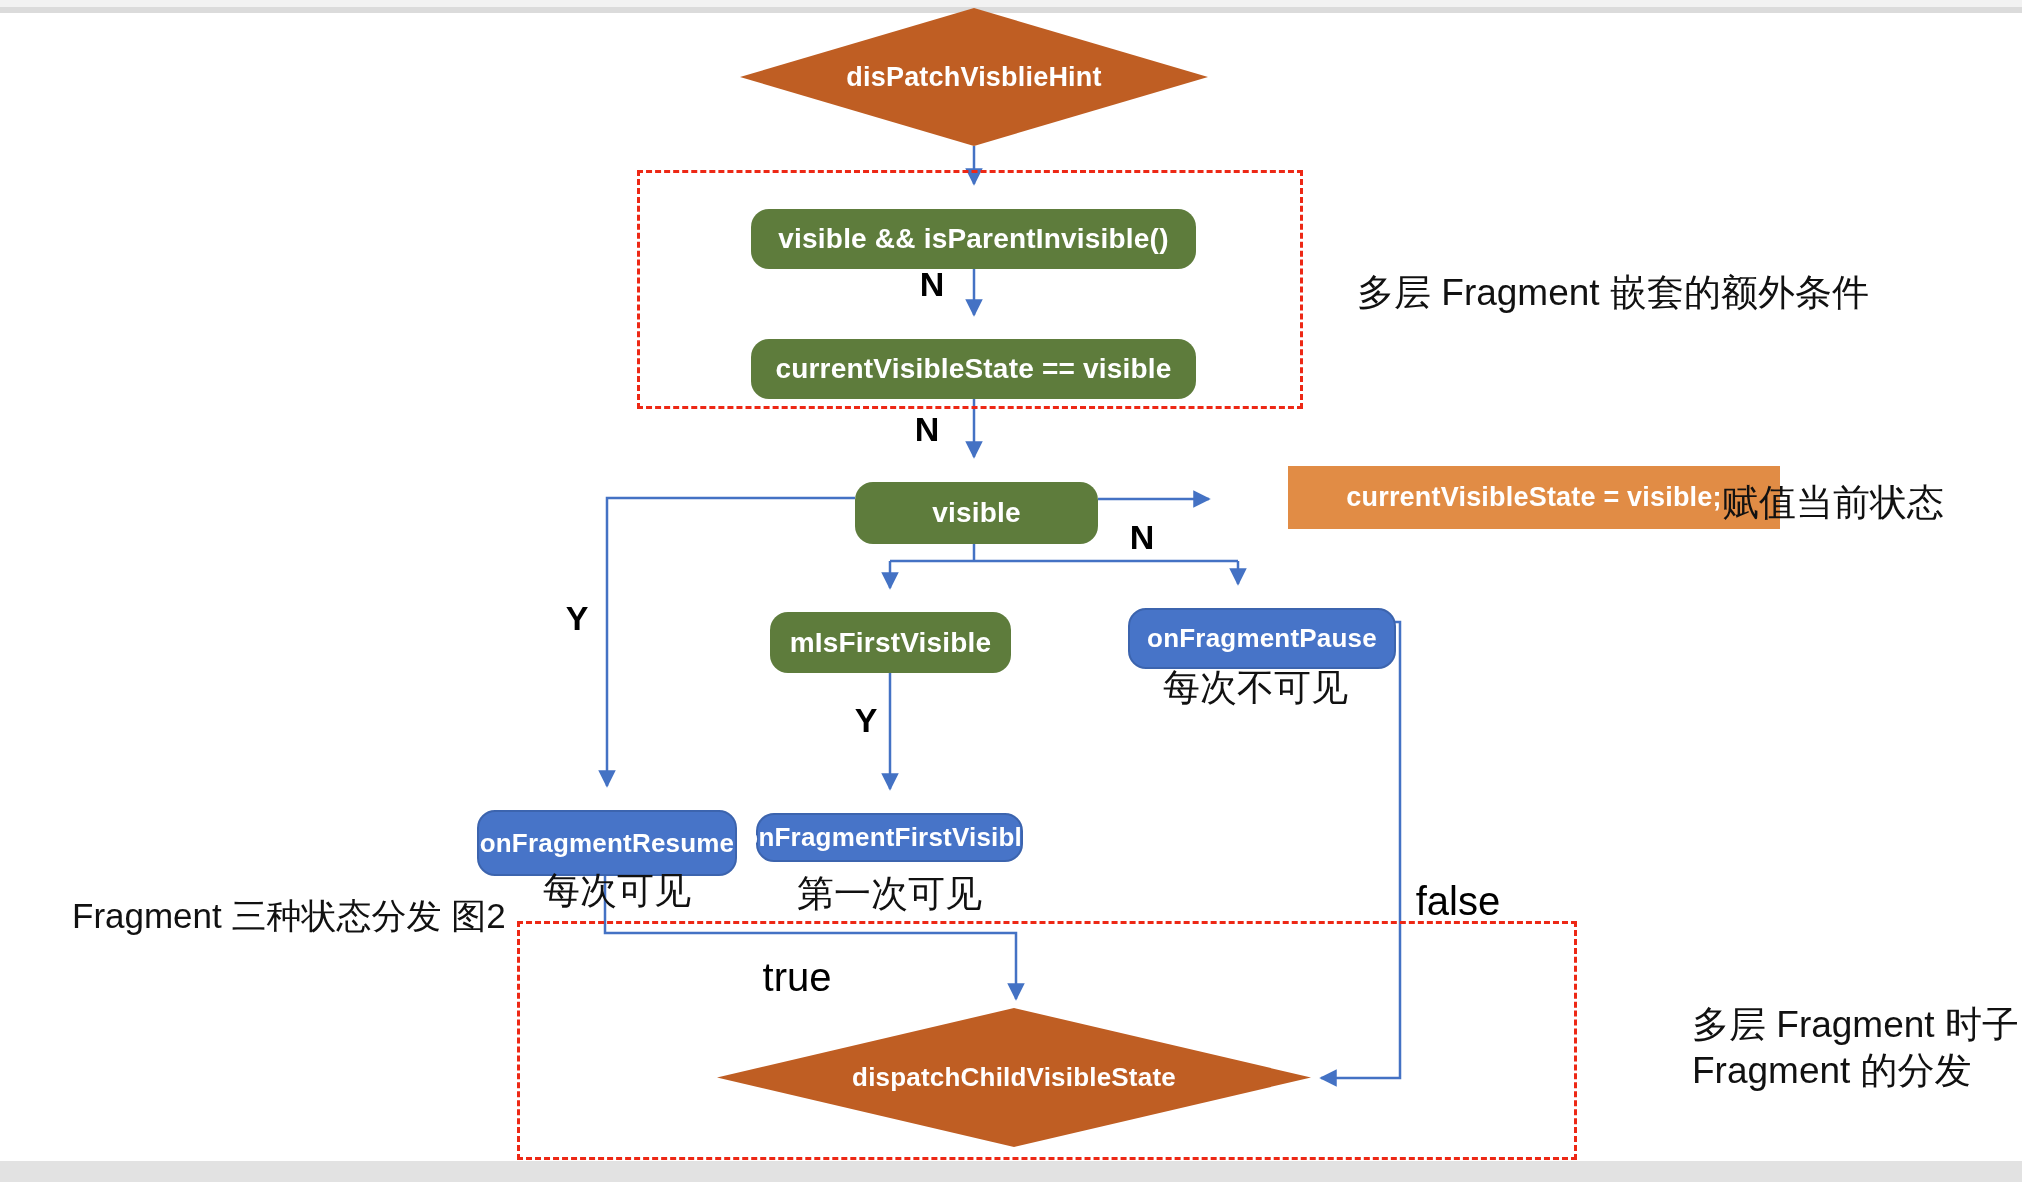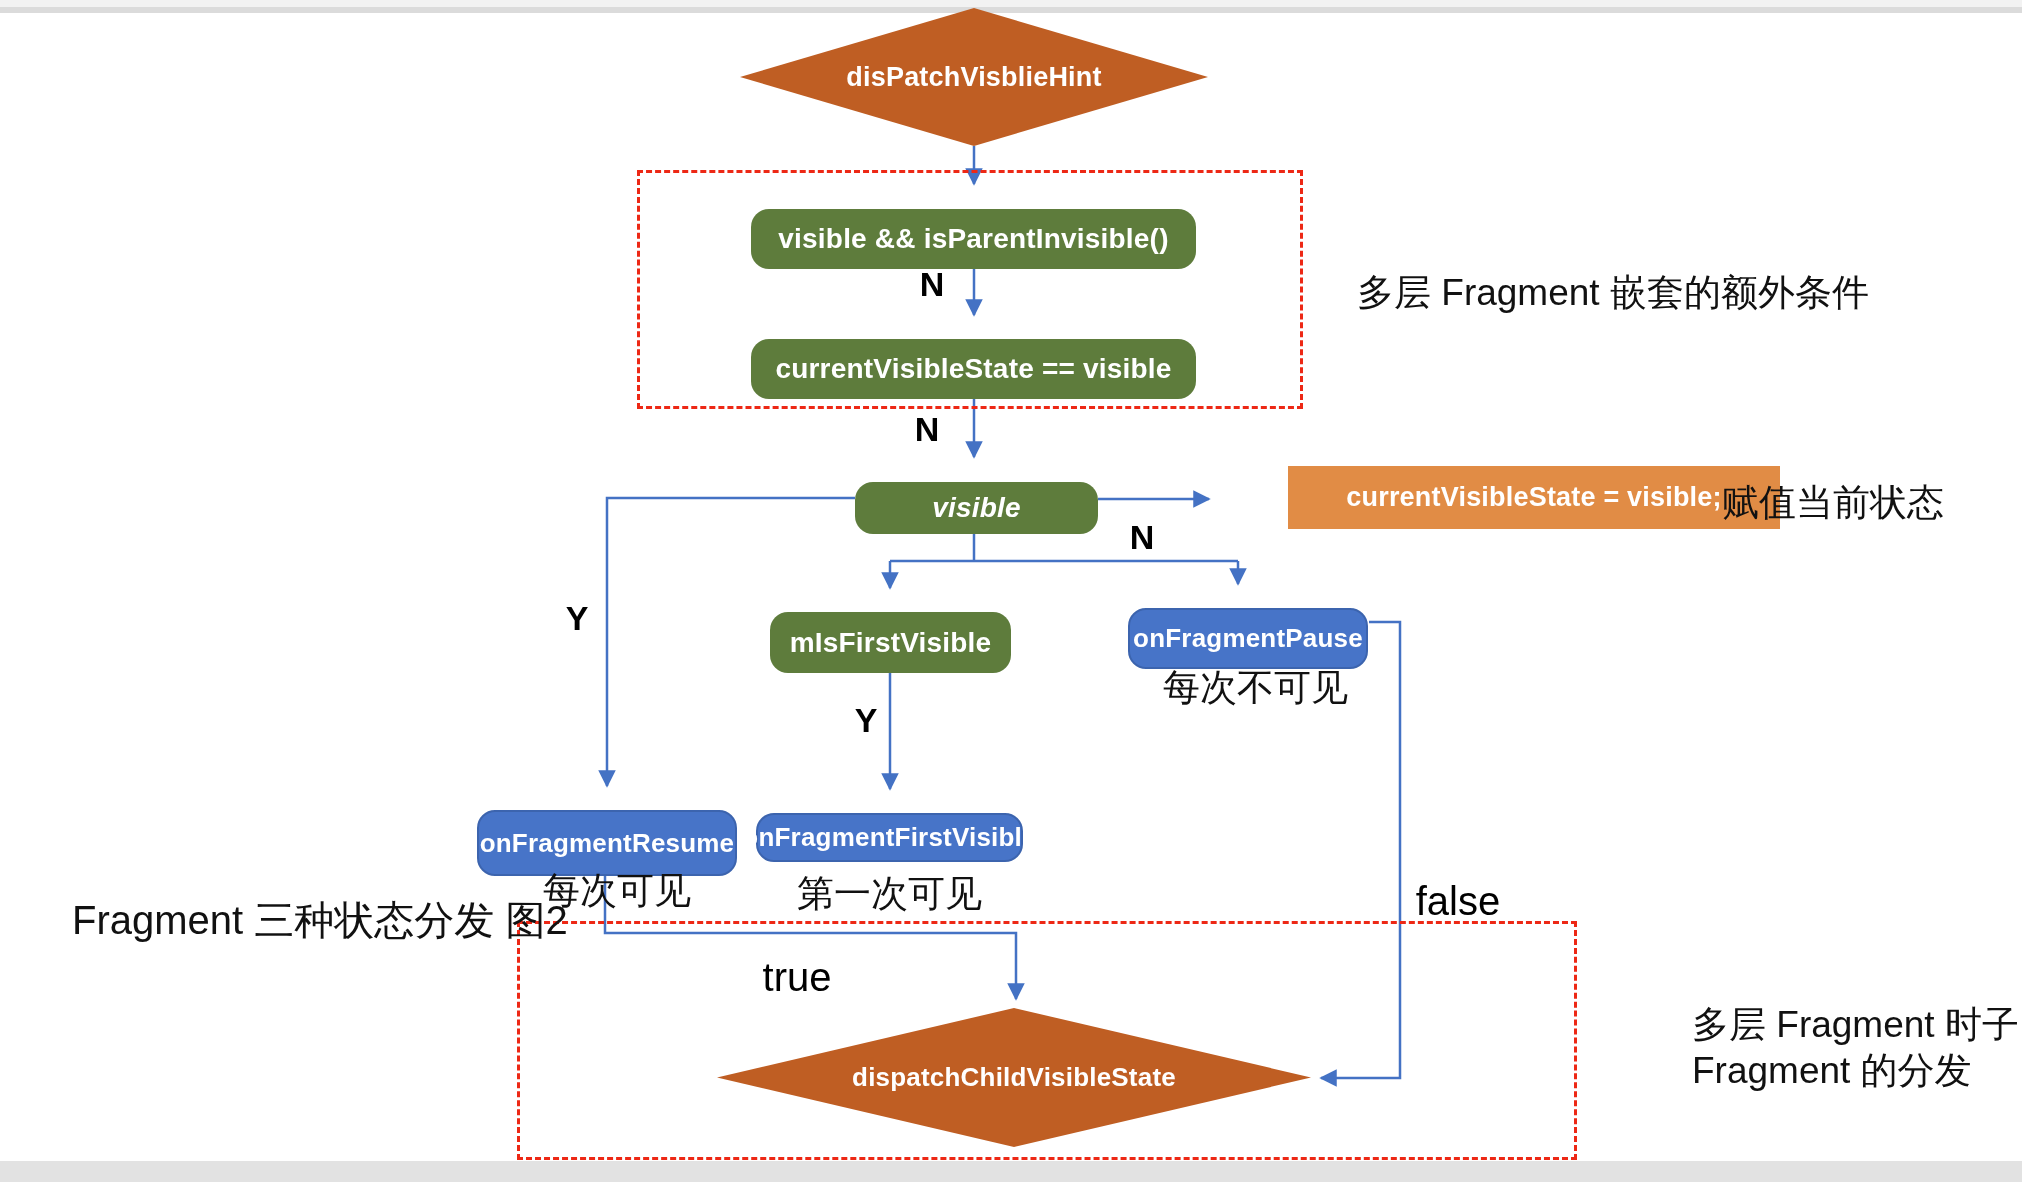--- a/index.html
+++ b/index.html
@@ -40,21 +40,21 @@
   }
   .bool-label{
     position:absolute;transform:translate(-50%,-50%);
     color:#000;font-size:40px;font-weight:400;
   }
   .note{
     position:absolute;color:#111;font-size:37px;font-weight:400;white-space:nowrap;
   }
   .note .line{display:block;line-height:46px;}
   .caption{
-    position:absolute;color:#111;font-size:40px;font-weight:400;white-space:nowrap;
+    position:absolute;color:#111;font-size:35px;font-weight:400;white-space:nowrap;
   }
 </style>
 </head>
 <body>
 
 <div class="canvas">
 
   <div class="top-bar"></div>
 
   <svg class="connectors" width="2022" height="1182" viewBox="0 0 2022 1182">
@@ -81,27 +81,27 @@
 
   <div class="dashed-rect" style="left:637px;top:170px;width:666px;height:239px;"></div>
   <div class="dashed-rect" style="left:517px;top:921px;width:1060px;height:239px;"></div>
 
   <div class="node diamond" style="left:740px;top:8px;width:468px;height:138px;">disPatchVisblieHint</div>
 
   <div class="node green rounded" style="left:751px;top:193px;width:445px;height:60px;">visible &amp;&amp; isParentInvisible()</div>
 
   <div class="node green rounded" style="left:751px;top:323px;width:445px;height:60px;text-align:right;">currentVisibleState == visible</div>
 
-  <div class="node green rounded" style="left:855px;top:466px;width:243px;height:52px;font-style:italic;">visible</div>
+  <div class="node green rounded" style="left:855px;top:466px;width:243px;height:62px;">visible</div>
 
   <div class="node orange-box" style="left:1288px;top:466px;width:492px;height:63px;">currentVisibleState = visible;</div>
 
   <div class="node green rounded" style="left:770px;top:596px;width:241px;height:61px;">mIsFirstVisible</div>
 
-  <div class="node blue rounded" style="left:1128px;top:592px;width:240px;height:61px;">onFragmentPause</div>
+  <div class="node blue rounded" style="left:1128px;top:592px;width:268px;height:61px;">onFragmentPause</div>
 
   <div class="node blue rounded" style="left:477px;top:794px;width:260px;height:66px;">onFragmentResume</div>
 
   <div class="node blue rounded" style="left:756px;top:797px;width:267px;height:49px;">onFragmentFirstVisible</div>
 
   <div class="node diamond" style="left:717px;top:1008px;width:594px;height:139px;font-size:26px;">dispatchChildVisibleState</div>
 
   <div class="edge-label" style="left:932px;top:284px;">N</div>
   <div class="edge-label" style="left:927px;top:429px;">N</div>
   <div class="edge-label" style="left:1142px;top:537px;">N</div>

